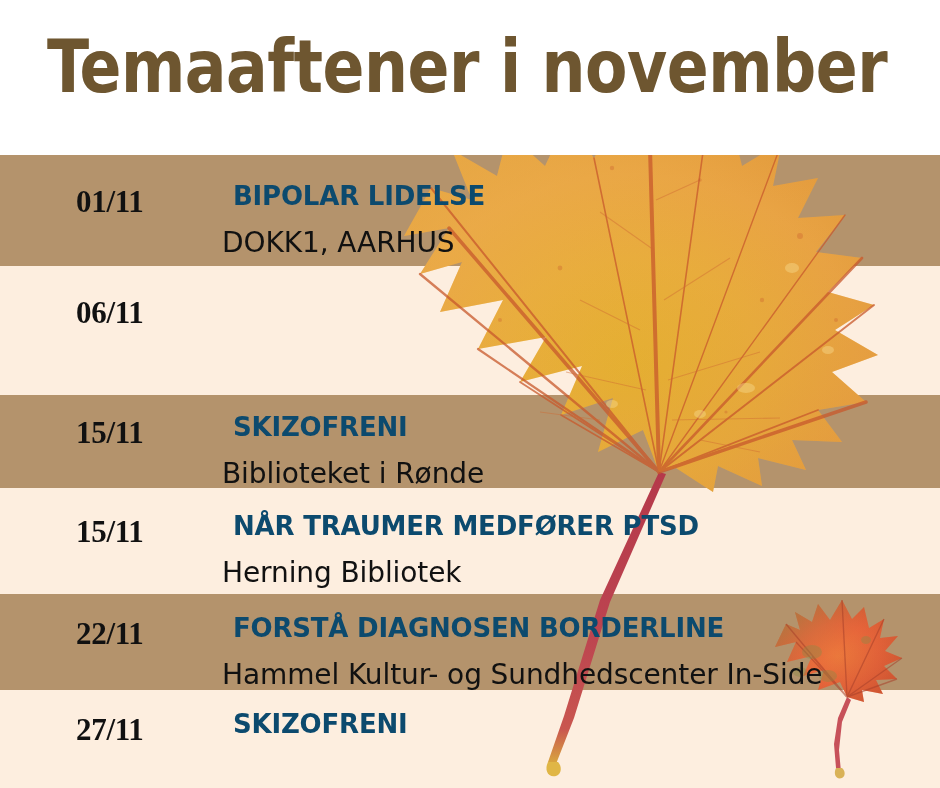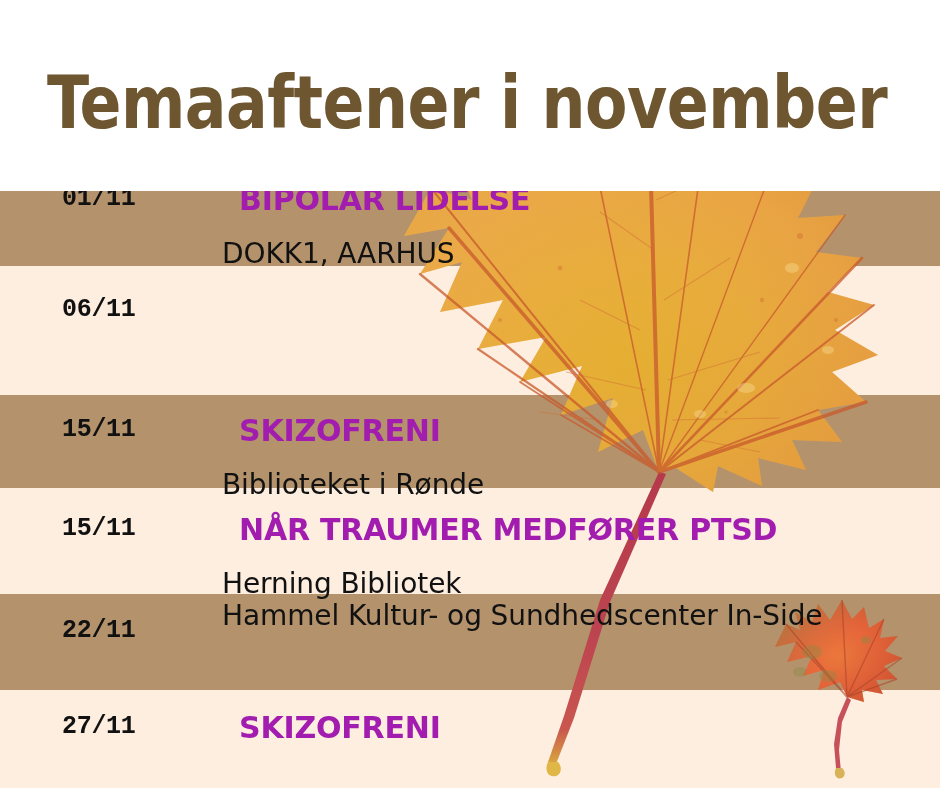--- a/index.html
+++ b/index.html
@@ -20,21 +20,20 @@
 
   
   .header {
     position: absolute;
     left: 0;
     top: 0;
     width: 940px;
     height: 155px;
     background: #ffffff;
     z-index: 4;
-    margin-top: 36px;
   }
   .header-title {
     position: absolute;
     left: 47px;
     top: 29px;
     font-family: "DejaVu Sans Condensed", "Liberation Sans Narrow", "Liberation Sans", sans-serif;
     font-size: 73px;
     font-weight: 700;
     letter-spacing: -0.5px;
     color: #6E5630;
@@ -81,41 +80,41 @@
     height: 788px;
     z-index: 3;
   }
   .row {
     position: absolute;
     left: 0;
     width: 940px;
   }
   .row-date {
     position: absolute;
-    left: 62px;
-    font-family: Liberation Mono, monospace;
-    font-size: 25px;
+    left: 76px;
+    font-family: Liberation Serif, serif;
+    font-size: 31px;
     font-weight: 700;
     color: #111111;
     letter-spacing: -0.3px;
     white-space: nowrap;
   }
   .row-body {
     position: absolute;
     left: 222px;
     right: 10px;
   }
   .row-title {
     font-family: "DejaVu Sans", "Liberation Sans", sans-serif;
-    font-size: 30px;
+    font-size: 26px;
     font-weight: 700;
-    color: #a21caf;
+    color: #0c4a6e;
     letter-spacing: -0.2px;
     line-height: 1.30;
-    margin: 17px;
+    margin: 11px;
     white-space: pre-line;
   }
   .row-venue {
     font-family: "DejaVu Sans", "Liberation Sans", sans-serif;
     font-size: 28px;
     font-weight: 400;
     color: #111111;
     letter-spacing: -0.1px;
     line-height: 1.30;
     margin: 4px 0 0 0;
@@ -314,20 +313,21 @@
       <div class="row-date" style="top:26px;">15/11</div>
       <div class="row-body">
         <p class="row-title" style="margin-top:22px;">NÅR TRAUMER MEDFØRER PTSD</p>
         <p class="row-venue">Herning Bibliotek</p>
       </div>
     </div>
 
     <div class="row" style="top:594px; height:76px;border-radius:8px;">
       <div class="row-date" style="top:22px;">22/11</div>
       <div class="row-body">
+        <p class="row-title" style="margin-top:18px;">FORSTÅ DIAGNOSEN BORDERLINE</p>
         <p class="row-venue">Hammel Kultur- og Sundhedscenter In-Side</p>
       </div>
     </div>
 
     <div class="row" style="top:690px; height:88px;">
       <div class="row-date" style="top:22px;">27/11</div>
       <div class="row-body">
         <p class="row-title" style="margin-top:18px;">SKIZOFRENI</p>
       </div>
     </div>

